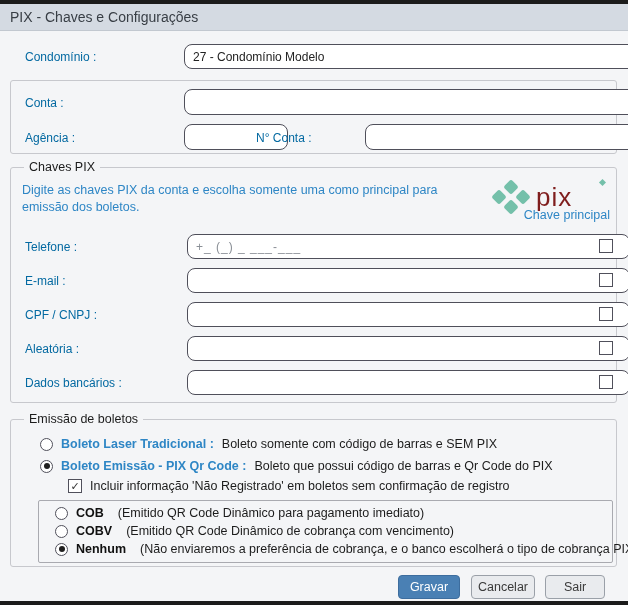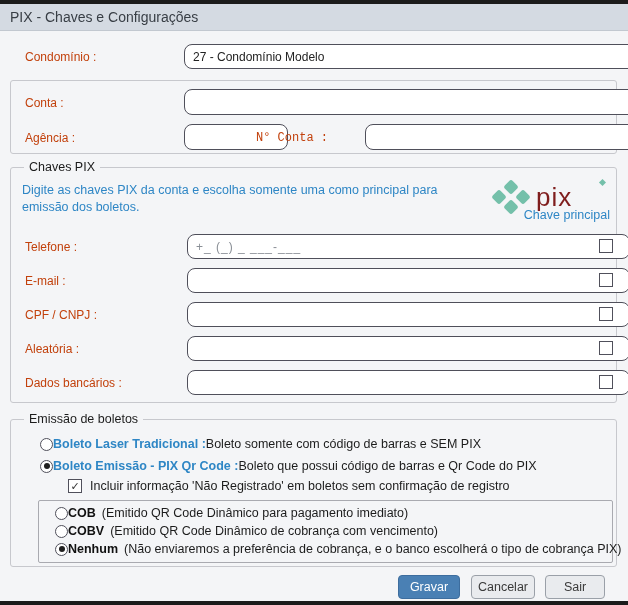--- a/index.html
+++ b/index.html
@@ -7,21 +7,21 @@
   body { font-family:"Liberation Sans", sans-serif; background:#f4f5f7; position:relative; overflow:hidden; }
 
   .top-strip, .bottom-strip { position:absolute; left:0; width:628px; background:#1b1b1b; }
   .top-strip { top:0; height:4px; }
   .bottom-strip { top:601px; height:4px; }
 
   .titlebar { position:absolute; left:0; top:4px; width:628px; height:27px; background:#d4dae2;
               border-bottom:1px solid #c2c8d0; display:flex; align-items:center; padding-left:10px; }
   .titlebar .title { font-size:14px; color:#383e45; }
 
-  .label { position:absolute; font-size:12px; color:#c2410c; white-space:nowrap; }
+  .label { position:absolute; font-size:12px; color:#0369a1; white-space:nowrap; }
 
   .tbox { position:absolute; background:#fff; border:1px solid #4f4f5a; border-radius:8px;
           font-size:12px; color:#222; padding:0 8px; outline:none; font-family:"Liberation Sans",sans-serif;margin-left:47px; }
   .tbox.mask { color:#8a8f96; letter-spacing:1px; }
 
   .groupbox { position:absolute; border:1px solid #c7c8cd; border-radius:3px; }
   .group-legend { position:absolute; background:#f4f5f7; padding:0 5px; font-size:12.5px; color:#1c1c1c; white-space:nowrap; }
 
   .hint { position:absolute; font-size:12.5px; line-height:17px; color:#2e86c5; }
 
@@ -32,21 +32,21 @@
   .chave-principal { position:absolute; font-size:12.5px; color:#2e86c5; text-align:right; }
 
   .checkbox { position:absolute; width:14px; height:14px; background:#fff; border:1px solid #50505b; }
   .checkbox.checked { display:flex; align-items:center; justify-content:center; }
   .checkbox.checked::after { content:"✓"; font-size:11px; color:#333; line-height:1; }
 
   .radio { width:13px; height:13px; border:1px solid #50505b; border-radius:50%; background:#fff;
            display:inline-flex; align-items:center; justify-content:center; flex:0 0 13px; }
   .radio.selected::after { content:""; width:6px; height:6px; border-radius:50%; background:#1f1f1f; }
 
-  .opt-row { position:absolute; display:flex; align-items:center; gap:0; font-size:12.5px; white-space:nowrap; }
+  .opt-row { position:absolute; display:flex; align-items:center; gap:8px; font-size:12.5px; white-space:nowrap; }
   .opt-title-blue { color:#2e86c5; font-weight:bold; }
   .opt-title-bold { color:#111; font-weight:bold; }
   .opt-desc { color:#1c1c1c; }
 
   .chk-row { position:absolute; display:flex; align-items:center; gap:8px; font-size:12.5px; color:#1c1c1c; white-space:nowrap; }
   .chk-row .checkbox { position:static; }
 
   .innerbox { position:absolute; border:1px solid #a9aab0; border-radius:2px; }
 
   .btn { position:absolute; height:24px; border-radius:4px; font-size:12.5px; display:flex;
@@ -64,21 +64,21 @@
 </div>
 
 <span class="label" style="left:25px; top:50px;">Condomínio :</span>
 <input class="tbox" style="left: 137px; top: 44px; width: 459px; height: 25px;" value="27 - Condomínio Modelo">
 
 <div class="groupbox" style="left:10px; top:80px; width:607px; height:74px;"></div>
 <span class="label" style="left:25px; top:96px;">Conta :</span>
 <input class="tbox" style="left: 137px; top: 89px; width: 456px; height: 26px;" value="">
 <span class="label" style="left:25px; top:131px;">Agência :</span>
 <input class="tbox" style="left: 137px; top: 124px; width: 104px; height: 26px;" value="">
-<span class="label" style="left:256px; top:131px;font-family:Liberation Mono, monospace;">N° Conta :</span>
+<span class="label" style="left:256px; top:131px;">N° Conta :</span>
 <input class="tbox" style="left: 318px; top: 124px; width: 275px; height: 26px;" value="">
 
 <div class="groupbox" style="left:10px; top:167px; width:607px; height:236px;"></div>
 <span class="group-legend" style="left:24px; top:160px;">Chaves PIX</span>
 
 <div class="hint" style="left:22px; top:182px; width:458px;">Digite as chaves PIX da conta e escolha somente uma como principal para emissão dos boletos.</div>
 
 <div class="pix-logo" style="left:492px; top:180px;">
   <span>
     <svg width="38" height="34" viewBox="0 0 38 34">

